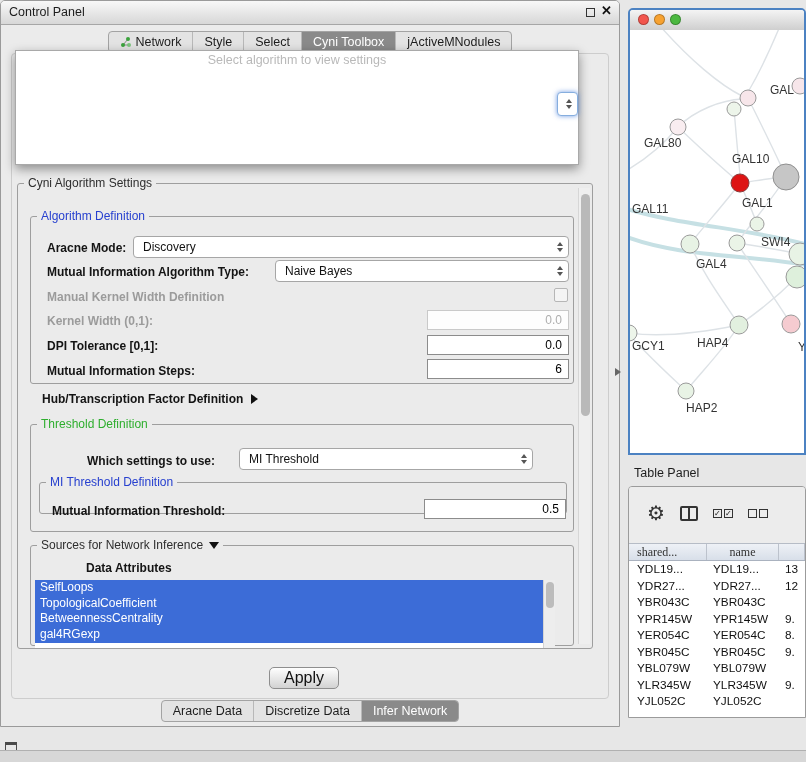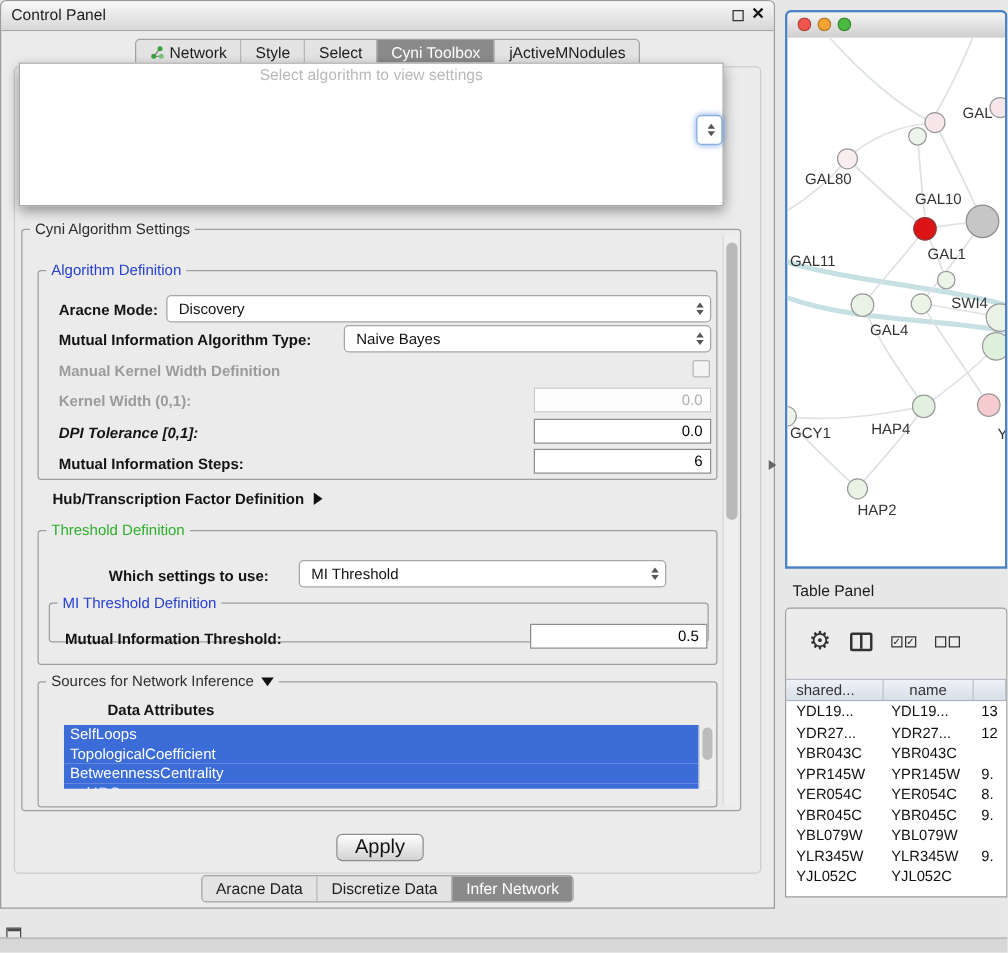--- a/index.html
+++ b/index.html
@@ -77,21 +77,21 @@
   
   .tp-label{position:absolute;left:634px;top:466px;font-size:12.5px;color:#1d1d1d;}
   .tpwin{position:absolute;left:628px;top:486px;width:178px;height:232px;border:1px solid #9b9b9b;border-radius:4px 4px 0 0;background:#ececec;box-sizing:border-box;overflow:hidden;}
   .tp-toolbar{position:absolute;left:0;top:0;right:0;height:56px;background:#ececec;}
   .tp-icons{position:absolute;left:18px;top:16px;display:flex;align-items:center;gap:15px;}
   .icon-col{width:18px;height:15px;border:2px solid #333;border-radius:2px;position:relative;box-sizing:border-box;}
   .icon-col:before{content:"";position:absolute;left:6px;top:0;bottom:0;width:2px;background:#333;}
   .cbgrp{display:flex;gap:2px;}
   .cb{width:9px;height:9px;border:1.5px solid #333;box-sizing:border-box;font-size:8px;line-height:7px;text-align:center;color:#111;}
   .thead{position:absolute;left:0;top:56px;right:0;height:18px;background:linear-gradient(#eef1f6,#d8dfe9);border-top:1px solid #b6bcc6;border-bottom:1px solid #aab2bf;display:flex;box-sizing:border-box;}
-  .thcell{font-size:12px;color:#333;line-height:16px;border-right:1px solid #bcc2cc;box-sizing:border-box;overflow:hidden;white-space:nowrap;}
+  .thcell{font-size:12px;color:#333;line-height:16px;border-right:1px solid #bcc2cc;box-sizing:border-box;overflow:hidden;white-space:nowrap;font-family:Liberation Serif, serif;}
   .tbody{position:absolute;left:0;top:74px;right:0;bottom:0;background:#fff;overflow:hidden;}
   .trow{display:flex;height:16.5px;}
   .tcell{font-size:11.8px;color:#111;line-height:16.5px;overflow:hidden;white-space:nowrap;box-sizing:border-box;}
   .c0{width:78px;padding-left:8px;}
   .c1{width:72px;padding-left:6px;}
   .c2{flex:1;padding-left:6px;}
 
   
   .bottomstrip{position:absolute;left:0;top:750px;width:806px;height:12px;background:#d7d7d7;border-top:1px solid #b0b0b0;box-sizing:border-box;}
   .miniwin{position:absolute;left:5px;top:742px;width:12px;height:10px;border:1px solid #4a4a4a;box-sizing:border-box;}
@@ -176,21 +176,21 @@
             <i class="dn"></i>
           </span>
       </div>
 
       <span class="lbl dis" style="left:16px;top:73px;">Manual Kernel Width Definition</span>
       <span class="chk" style="left:523px;top:71px;"></span>
 
       <span class="lbl dis" style="left:16px;top:97px;">Kernel Width (0,1):</span>
       <div class="tfield dis" style="left:396px;top:93px;width:142px;">0.0</div>
 
-      <span class="lbl" style="left:16px;top:122px;font-style:italic;">DPI Tolerance [0,1]:</span>
+      <span class="lbl" style="left:16px;top:122px;">DPI Tolerance [0,1]:</span>
       <div class="tfield" style="left:396px;top:118px;width:142px;">0.0</div>
 
       <span class="lbl" style="left:16px;top:147px;">Mutual Information Steps:</span>
       <div class="tfield" style="left:396px;top:142px;width:142px;">6</div>
     </div>
 
     <div class="hubrow" style="left:24px;top:208px;">
       <span>Hub/Transcription Factor Definition</span>
       <span class="tri-right"></span>
     </div>
@@ -213,21 +213,21 @@
         <div class="tfield" style="left:384px;top:16px;width:142px;">0.5</div>
       </div>
     </div>
 
     <div class="group" style="left:12px;top:361px;width:544px;height:101px;">
       <span class="legend">
         <span class="srcititle">Sources for Network Inference</span>
         <span class="tri-down"></span>
       </span>
       <span class="lbl" style="left:10px;top:15px;padding-left:45px;">Data Attributes</span>
-      <div class="attrlist" style="left:20px;top:34px;width:520px;height:51px;">
+      <div class="attrlist" style="left:4px;top:34px;width:520px;height:68px;">
         <div style="margin-right:12px;">
             <div class="attr" style="background: rgb(60, 108, 215);">SelfLoops</div>
             <div class="attr" style="background: rgb(60, 108, 215);">TopologicalCoefficient</div>
             <div class="attr" style="background: rgb(60, 108, 215);">BetweennessCentrality</div>
             <div class="attr" style="background: rgb(60, 108, 215);">gal4RGexp</div>
           </div>
         <div class="alist-sb">
           <div class="thumb"></div>
         </div>
       </div>

